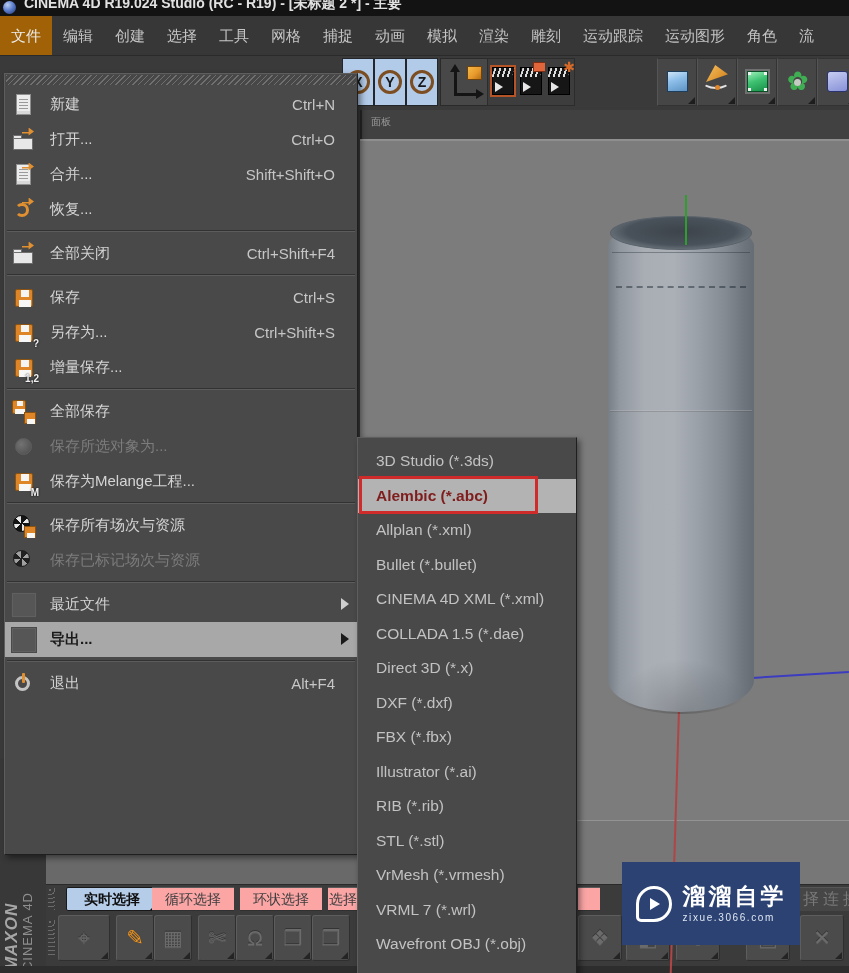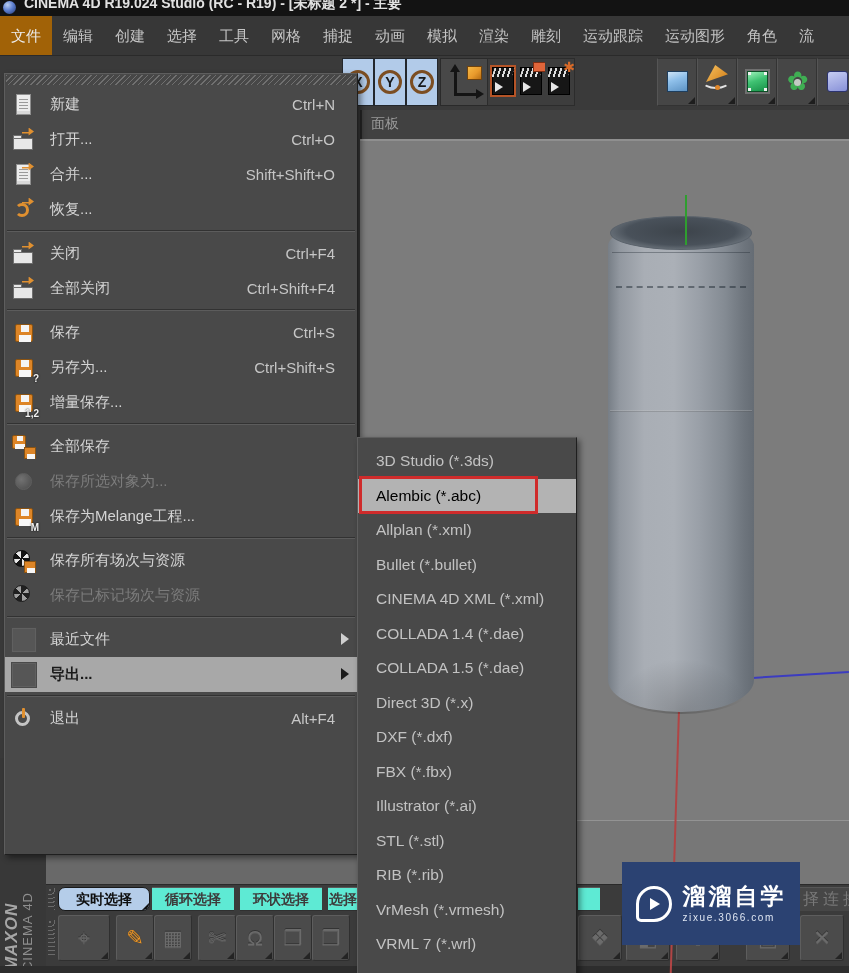--- a/index.html
+++ b/index.html
@@ -54,21 +54,21 @@
       clip-path:polygon(0 100%,42% 0,100% 55%);}
   .ic-pen .arc{position:absolute;left:-2px;top:8px;width:28px;height:16px;border:2px solid #e3e3e3;border-top-color:transparent;
       border-left-color:transparent;border-right-color:transparent;border-radius:50%;}
   .ic-pen .dot{position:absolute;left:11px;top:20px;width:5px;height:5px;background:#e0872a;border-radius:50%;}
   .ic-flower{font-size:26px;line-height:21px;color:#3fae53;text-align:center;}
   .ic-flower i{position:absolute;left:7px;top:8px;width:7px;height:7px;border-radius:50%;background:#c3cbc3;}
   .ic-inst{background:linear-gradient(160deg,#c6cdf2,#8891d8);border:1.5px solid #2c3470;border-radius:3px;}
 
   
   #vp-menubar{position:absolute;left:360px;top:110px;width:489px;height:29px;background:#414141;border-left:2px solid #262626;}
-  #vp-menubar span{display:inline-block;padding:5px 9px;font-size:14px;color:#9b9b9b;}
+  #vp-menubar span{display:inline-block;padding:5px 9px;font-size:10px;color:#9b9b9b;}
   #vp-topline{position:absolute;left:360px;top:139px;width:489px;height:2px;background:#8f8f8f;}
   #viewport{position:absolute;left:360px;top:141px;width:489px;height:832px;background:#7c7c7c;}
   #vp-horizon{position:absolute;left:0;top:679px;width:100%;height:1px;background:rgba(255,255,255,.18);}
   #vp-below{position:absolute;left:0;top:680px;width:100%;height:152px;background:rgba(0,0,0,.04);}
   #axis-green{position:absolute;left:325px;top:54px;width:2px;height:50px;background:#2f9e2f;z-index:3;}
   #axis-blue{position:absolute;left:392px;top:533px;width:97px;height:2px;background:#3c3cc0;transform:rotate(-3.5deg);z-index:1;}
   #axis-red{position:absolute;left:318px;top:569px;width:2px;height:264px;background:#b04545;transform:rotate(1.8deg);transform-origin:top center;z-index:1;}
   #bottle{position:absolute;left:248px;top:81px;width:146px;height:490px;z-index:2;
       background:linear-gradient(90deg,#777e86 0%,#9298a0 8%,#a9aeb5 25%,#abb0b7 45%,#9aa0a8 62%,#848b93 80%,#6e757d 93%,#656c74 100%);
       border-radius:72px 72px 72px 72px / 24px 24px 32px 32px;}
@@ -100,22 +100,22 @@
   #brand-maxon{font-size:17px;font-weight:bold;color:#a6a6a6;font-style:italic;}
   #brand-app{font-size:13px;color:#8f8f8f;margin-left:-2px;}
 
   
   #tabstrip{position:absolute;left:46px;top:884px;width:803px;height:28px;background:#3b3b3b;border-top:1px solid #2a2a2a;overflow:hidden;}
   .handle{position:absolute;left:2px;top:3px;width:7px;height:22px;
       background:repeating-radial-gradient(circle at 2px 2px,#6a6a6a 0 1px,transparent 1px 4px);}
   .tab{position:absolute;top:2px;height:24px;font-size:14px;line-height:22px;text-align:center;white-space:nowrap;overflow:hidden;}
   .tab.active{background:#b5cde9;border:1px solid #191919;border-radius:2px;color:#0e0e0e;font-weight:bold;}
   .tab.active:after{content:"";position:absolute;right:0;bottom:0;border-left:7px solid transparent;border-bottom:7px solid #101010;}
-  .tab.disabled{background:#5eead4;border-top:1px solid #5a5a5a;border-bottom:1px solid #303030;color:#3c3c3c;
-      text-shadow:0 1px 0 rgba(255,255,255,.07);font-weight:bold;}
+  .tab.disabled{background:#fca5a5;border-top:1px solid #5a5a5a;border-bottom:1px solid #303030;color:#3c3c3c;
+      text-shadow:0 1px 0 rgba(255,255,255,.07);}
   .tab.ghost{background:#464646;border-top:1px solid #565656;color:#787878;text-align:left;letter-spacing:4px;font-size:16px;padding-left:3px;}
 
   
   #btoolbar{position:absolute;left:46px;top:912px;width:803px;height:54px;background:#3b3b3b;overflow:hidden;}
   #btoolbar .handle{top:8px;height:38px;}
   .bt-btn{position:absolute;top:3px;height:46px;background:#4b4b4b;border:1px solid #2f2f2f;border-top-color:#5d5d5d;border-left-color:#5d5d5d;
       border-radius:3px;display:flex;align-items:center;justify-content:center;}
   .bt-btn:after{content:"";position:absolute;right:1px;bottom:1px;border-left:7px solid transparent;border-bottom:7px solid #242424;}
   .bt-glyph{font-size:21px;color:#6b6b6b;text-shadow:0 -1px 0 #343434,0 1px 0 #5e5e5e;}
   .bt-btn.accent .bt-glyph{color:#e8952a;text-shadow:0 0 1px #7a4a0a;}
@@ -178,21 +178,21 @@
       background:conic-gradient(#141414 0 45deg,#e8e8e8 45deg 90deg,#141414 90deg 135deg,#e8e8e8 135deg 180deg,#141414 180deg 225deg,#e8e8e8 225deg 270deg,#141414 270deg 315deg,#e8e8e8 315deg 360deg);}
   .fi .ring{left:4px;top:5px;width:15px;height:15px;border:3px solid #c4c4c4;border-radius:50%;}
   .fi .bar{left:11px;top:2px;width:3px;height:10px;background:#e09030;border-radius:1px;}
 
   
   #submenu{position:absolute;left:357px;top:437px;width:220px;height:560px;background:#494949;z-index:30;
       border:1px solid #5e5e5e;border-right-color:#1f1f1f;box-shadow:3px 3px 6px rgba(0,0,0,.45);padding-top:6px;}
   .sm-item{height:34.5px;display:flex;align-items:center;}
   .sm-label{margin-left:18px;font-size:15.5px;color:#c2c2c2;white-space:nowrap;}
   .sm-item.highlight{background:#b3b3b3;}
-  .sm-item.highlight .sm-label{color:#000000;}
+  .sm-item.highlight .sm-label{color:#7f1d1d;font-weight:bold;}
   #red-rect{position:absolute;left:1px;top:38px;width:179px;height:38px;border:3px solid #cf2b2b;z-index:2;}
 </style>
 </head>
 <body>
 
 <div id="app">
 
   <div id="titlebar">
     <span id="title-icon"></span>
     <span id="title-text">CINEMA 4D R19.024 Studio (RC - R19) - [未标题 2 *] - 主要</span>
@@ -316,21 +316,21 @@
 
   <div id="left-col">
     <div id="branding">
       <span id="brand-maxon">MAXON</span>
       <span id="brand-app">CINEMA 4D</span>
     </div>
   </div>
 
   <div id="tabstrip">
     <div class="handle"></div>
-  <div class="tab active" style="left: 12px; width: 92px; border-radius: 7px;">实时选择</div>
+  <div class="tab active" style="left: 20px; width: 92px;">实时选择</div>
       <div class="tab disabled" style="left: 106px; width: 82px;">循环选择</div>
       <div class="tab disabled" style="left: 194px; width: 82px;">环状选择</div>
       <div class="tab disabled" style="left: 282px; width: 30px;">选择</div>
       <div class="tab disabled" style="left: 532px; width: 22px;"></div>
       <div class="tab ghost" style="left: 734px; width: 126px;">选择连接</div>
     </div>
 
   <div id="btoolbar">
     <div class="handle"></div>
   <div class="bt-btn" style="left: 12px; width: 52px;">
@@ -418,29 +418,20 @@
         </div>
         <div class="fm-sep">
           <i></i>
         </div>
         <div class="fm-item">
           <div class="fi">
             <i class="ftab"></i>
             <b class="fold"></b>
             <i class="arr"></i>
           </div>
-          <span class="fm-label">关闭</span>
-          <span class="fm-short">Ctrl+F4</span>
-        </div>
-        <div class="fm-item">
-          <div class="fi">
-            <i class="ftab"></i>
-            <b class="fold"></b>
-            <i class="arr"></i>
-          </div>
           <span class="fm-label">全部关闭</span>
           <span class="fm-short">Ctrl+Shift+F4</span>
         </div>
         <div class="fm-sep">
           <i></i>
         </div>
         <div class="fm-item">
           <div class="fi">
             <b class="fd"></b>
           </div>
@@ -539,44 +530,41 @@
         <div class="sm-item">
           <span class="sm-label">Allplan (*.xml)</span>
         </div>
         <div class="sm-item">
           <span class="sm-label">Bullet (*.bullet)</span>
         </div>
         <div class="sm-item">
           <span class="sm-label">CINEMA 4D XML (*.xml)</span>
         </div>
         <div class="sm-item">
-          <span class="sm-label">COLLADA 1.4 (*.dae)</span>
-        </div>
-        <div class="sm-item">
           <span class="sm-label">COLLADA 1.5 (*.dae)</span>
         </div>
         <div class="sm-item">
           <span class="sm-label">Direct 3D (*.x)</span>
         </div>
         <div class="sm-item">
           <span class="sm-label">DXF (*.dxf)</span>
         </div>
         <div class="sm-item">
           <span class="sm-label">FBX (*.fbx)</span>
         </div>
         <div class="sm-item">
           <span class="sm-label">Illustrator (*.ai)</span>
         </div>
         <div class="sm-item">
+          <span class="sm-label">RIB (*.rib)</span>
+        </div>
+        <div class="sm-item">
           <span class="sm-label">STL (*.stl)</span>
         </div>
         <div class="sm-item">
-          <span class="sm-label">RIB (*.rib)</span>
-        </div>
-        <div class="sm-item">
           <span class="sm-label">VrMesh (*.vrmesh)</span>
         </div>
         <div class="sm-item">
           <span class="sm-label">VRML 7 (*.wrl)</span>
         </div>
         <div class="sm-item">
           <span class="sm-label">Wavefront OBJ (*.obj)</span>
         </div>
       </div>
     <div id="red-rect"></div>

